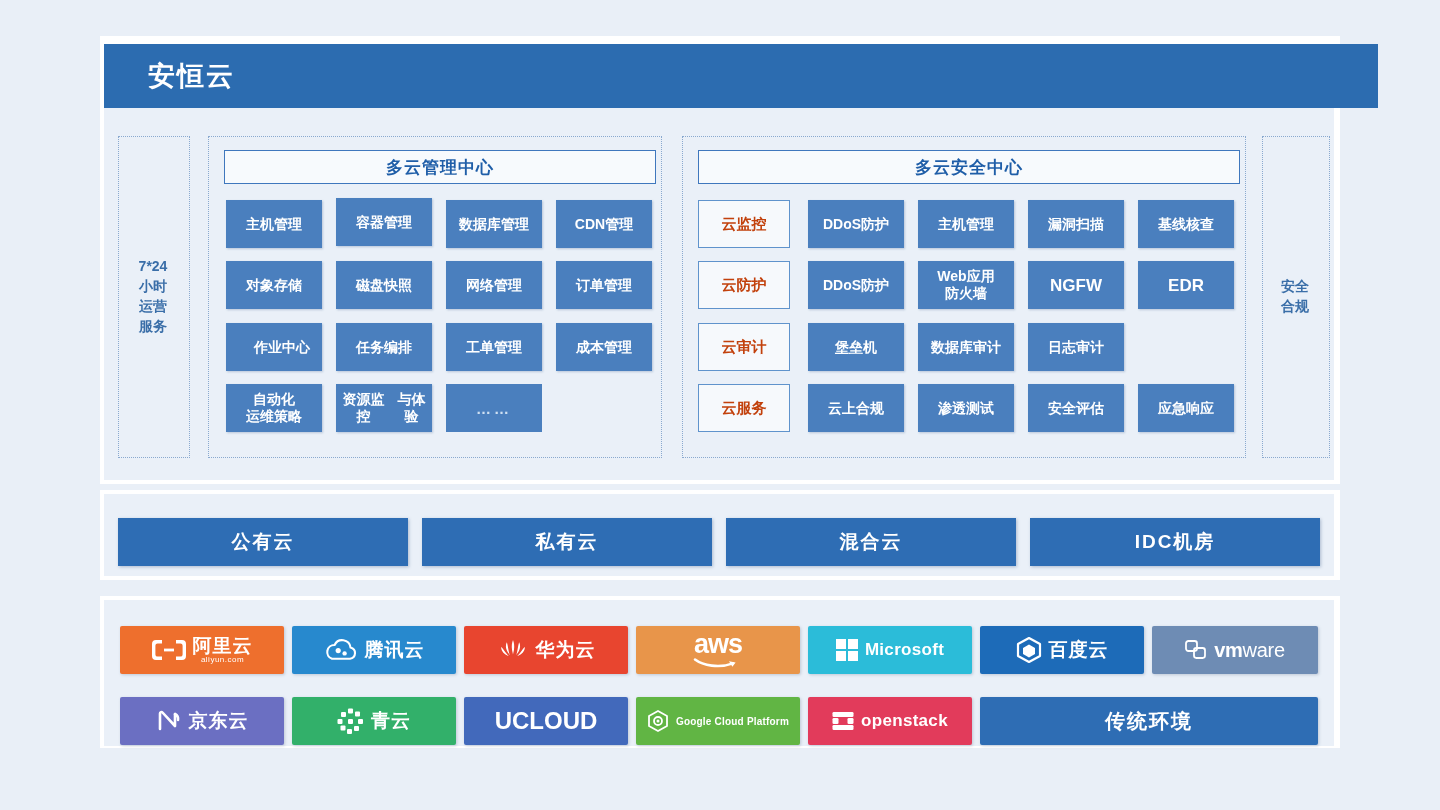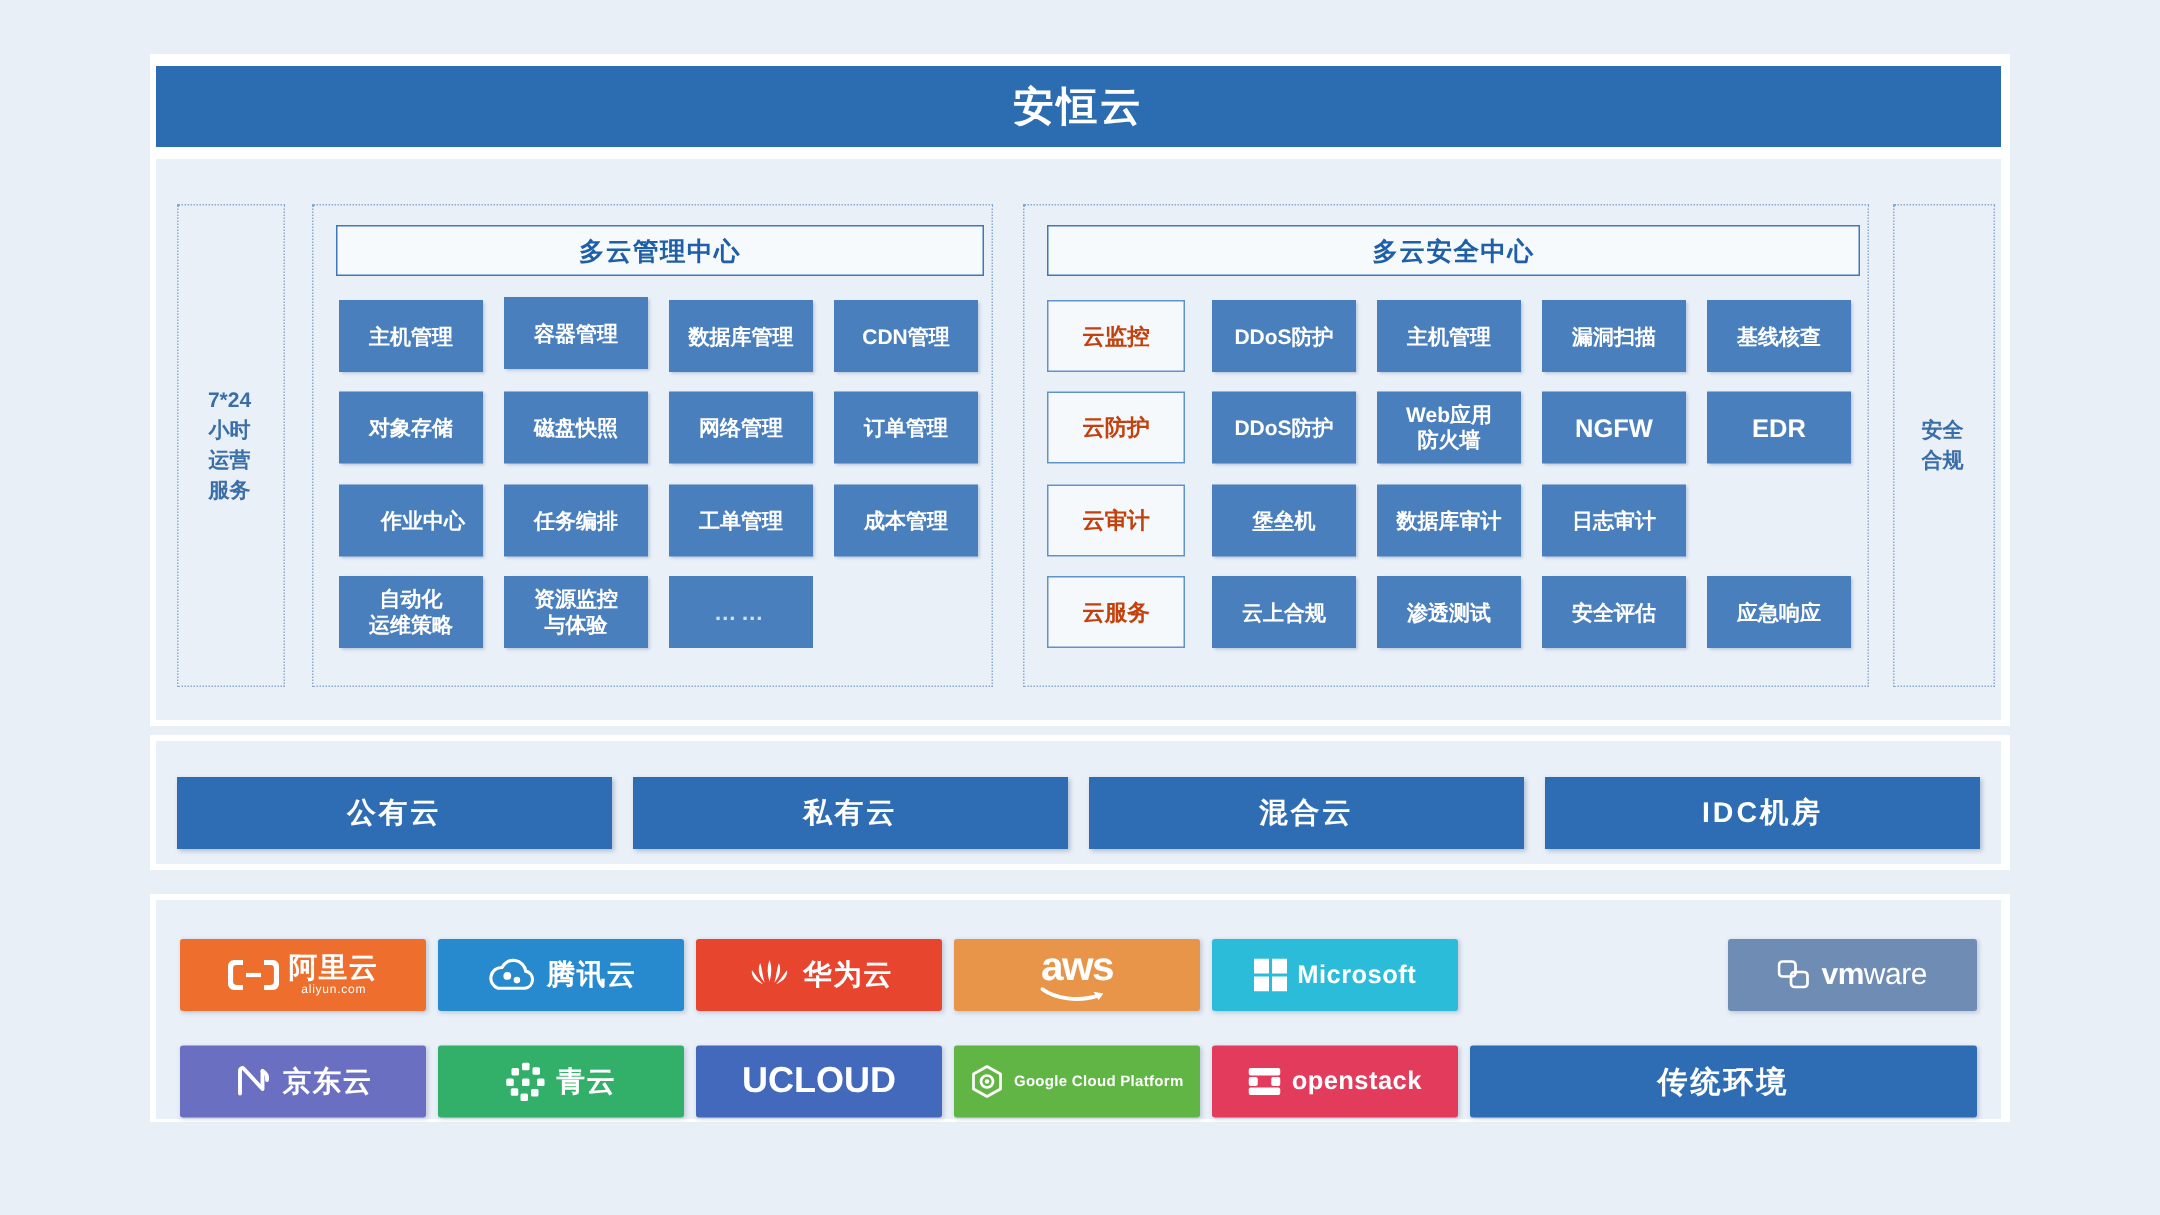--- a/index.html
+++ b/index.html
@@ -11,23 +11,23 @@
   .stage{position:relative;width:1440px;height:810px;}
 
   
   .panel{position:absolute;background:#ffffff;}
   #panel-top{left:100px;top:36px;width:1240px;height:448px;}
   #panel-mid{left:100px;top:490px;width:1240px;height:90px;}
   #panel-bot{left:100px;top:596px;width:1240px;height:152px;}
 
   
   .title-bar{
-    position:absolute;left:4px;top:8px;width:1230px;height:54px;
+    position:absolute;left:4px;top:8px;width:1230px;height:64px;
     background:#2c6cb0;
-    display:flex;align-items:center;justify-content:center;
+    display:flex;align-items:center;padding-left:44px;
   }
   .title-bar .t{
     color:#ffffff;font-size:27px;font-weight:bold;letter-spacing:2px;
   }
 
   
   .ground{
     position:absolute;background:#eaf0f8;
   }
   #ground-top{left:4px;top:70px;width:1230px;height:374px;}
@@ -176,21 +176,21 @@
       <span>工单管理</span>
     </div>
   <div class="tile tile-blue" style="left:556px;top:323px;width:96px;height:48px;">
       <span>成本管理</span>
     </div>
 
   <div class="tile tile-blue" style="left:226px;top:384px;width:96px;height:48px;flex-direction:column;">
     <span>自动化</span>
     <span>运维策略</span>
   </div>
-  <div class="tile tile-blue" style="left:336px;top:384px;width:96px;height:48px;flex-direction:column;align-items:center;">
+  <div class="tile tile-blue" style="left:336px;top:384px;width:96px;height:48px;flex-direction:row;align-items:center;">
     <span>资源监控</span>
     <span>与体验</span>
   </div>
   <div class="tile tile-dots" style="left:446px;top:384px;width:96px;height:48px;">
     <span>……</span>
   </div>
 
   <div class="center-head" id="head-sec">
     <span>多云安全中心</span>
   </div>
@@ -332,20 +332,29 @@
       <svg width="22" height="22" viewBox="0 0 22 22">
           <rect x="0" y="0" width="10" height="10" fill="#fff"></rect>
           <rect x="12" y="0" width="10" height="10" fill="#fff"></rect>
           <rect x="0" y="12" width="10" height="10" fill="#fff"></rect>
           <rect x="12" y="12" width="10" height="10" fill="#fff"></rect>
         </svg>
     </span>
     <span class="vtext-md" style="font-weight:bold;">Microsoft</span>
   </div>
 
+  <div class="vendor" style="left:980px;top:626px;width:164px;background:#1d6bb8;">
+    <span class="mark">
+      <svg width="26" height="26" viewBox="0 0 26 26">
+          <path d="M13 1 24 7v12l-11 6L2 19V7z" fill="none" stroke="#fff" stroke-width="2.2" stroke-linejoin="round"></path>
+          <path d="M13 7.5 19 11v6l-6 3.4L7 17v-6z" fill="#fff"></path>
+        </svg>
+    </span>
+    <span class="vtext">百度云</span>
+  </div>
 
   <div class="vendor" style="left:1152px;top:626px;width:166px;background:#6e8cb4;">
     <span class="mark">
       <svg width="22" height="20" viewBox="0 0 22 20">
           <rect x="1" y="1" width="11" height="10" rx="2.4" fill="none" stroke="#fff" stroke-width="1.8"></rect>
           <rect x="9" y="8" width="11" height="10" rx="2.4" fill="none" stroke="#fff" stroke-width="1.8"></rect>
         </svg>
     </span>
     <span style="font-size:20px;letter-spacing:-.3px;"><b>vm</b><span style="font-weight:normal;">ware</span></span>
   </div>

